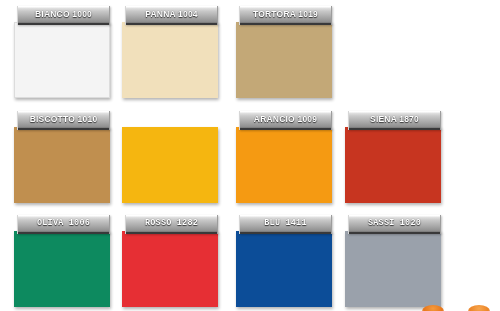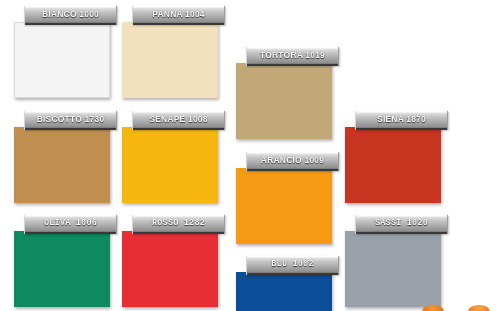--- a/index.html
+++ b/index.html
@@ -34,41 +34,41 @@
   .row-3 { top: 209px; font-family: Liberation Mono, monospace; }
 
   .swatch-card {
     position: absolute;
     top: 6px;
     width: 96px;
     height: 92px;
   }
   .col-0 { left: 14px; }
   .col-1 { left: 122px; }
-  .col-2 { left: 236px; margin-top: 41px; }
+  .col-2 { left: 236px; }
   .col-3 { left: 345px; }
 
   
   .swatch-chip {
     position: absolute;
     left: 0;
     top: 16px;
     width: 96px;
     height: 76px;
     box-sizing: border-box;
     box-shadow: 1px 2px 3px rgba(0,0,0,0.30);
   }
   .swatch-chip.light-edge {
     border: 1px solid #dcdcdc;
   }
 
   
   .swatch-label-plate {
     position: absolute;
-    left: 10px;
+    left: 3px;
     top: 0px;
     width: 93px;
     height: 19px;
     box-sizing: border-box;
     background: linear-gradient(to bottom,
                 #ffffff 0px, #ffffff 1px,
                 #e2e2e2 2px,
                 #c9c9c9 5px,
                 #a9a9a9 11px,
                 #8e8e8e 16px,
@@ -145,28 +145,25 @@
       <div class="swatch-label-plate">
         <span class="swatch-label-text">TORTORA 1019</span>
       </div>
     </div>
   </div>
 
   <div class="swatch-row row-2">
     <div class="swatch-card col-0">
       <div class="swatch-chip" title="BISCOTTO 1010" style="background: rgb(192, 143, 79);"></div>
       <div class="swatch-label-plate">
-        <span class="swatch-label-text">BISCOTTO 1730</span>
+        <span class="swatch-label-text">BISCOTTO 1010</span>
       </div>
     </div>
     <div class="swatch-card col-1">
       <div class="swatch-chip" title="SENAPE 1008" style="background: rgb(245, 182, 16);"></div>
-      <div class="swatch-label-plate">
-        <span class="swatch-label-text">SENAPE 1008</span>
-      </div>
     </div>
     <div class="swatch-card col-2">
       <div class="swatch-chip" title="ARANCIO 1009" style="background: rgb(245, 154, 18);"></div>
       <div class="swatch-label-plate">
         <span class="swatch-label-text">ARANCIO 1009</span>
       </div>
     </div>
     <div class="swatch-card col-3">
       <div class="swatch-chip" title="SIENA 1011" style="background: rgb(199, 53, 32);"></div>
       <div class="swatch-label-plate">
@@ -184,21 +181,21 @@
     </div>
     <div class="swatch-card col-1">
       <div class="swatch-chip" title="ROSSO 1016" style="background: rgb(230, 47, 52);"></div>
       <div class="swatch-label-plate">
         <span class="swatch-label-text">ROSSO 1282</span>
       </div>
     </div>
     <div class="swatch-card col-2">
       <div class="swatch-chip" title="BLU 1002" style="background: rgb(12, 77, 152);"></div>
       <div class="swatch-label-plate">
-        <span class="swatch-label-text">BLU 1002</span>
+        <span class="swatch-label-text">BLU 1411</span>
       </div>
     </div>
     <div class="swatch-card col-3">
       <div class="swatch-chip" title="SASSI 1020" style="background: rgb(154, 161, 171);"></div>
       <div class="swatch-label-plate">
         <span class="swatch-label-text">SASSI 1020</span>
       </div>
     </div>
   </div>
 

